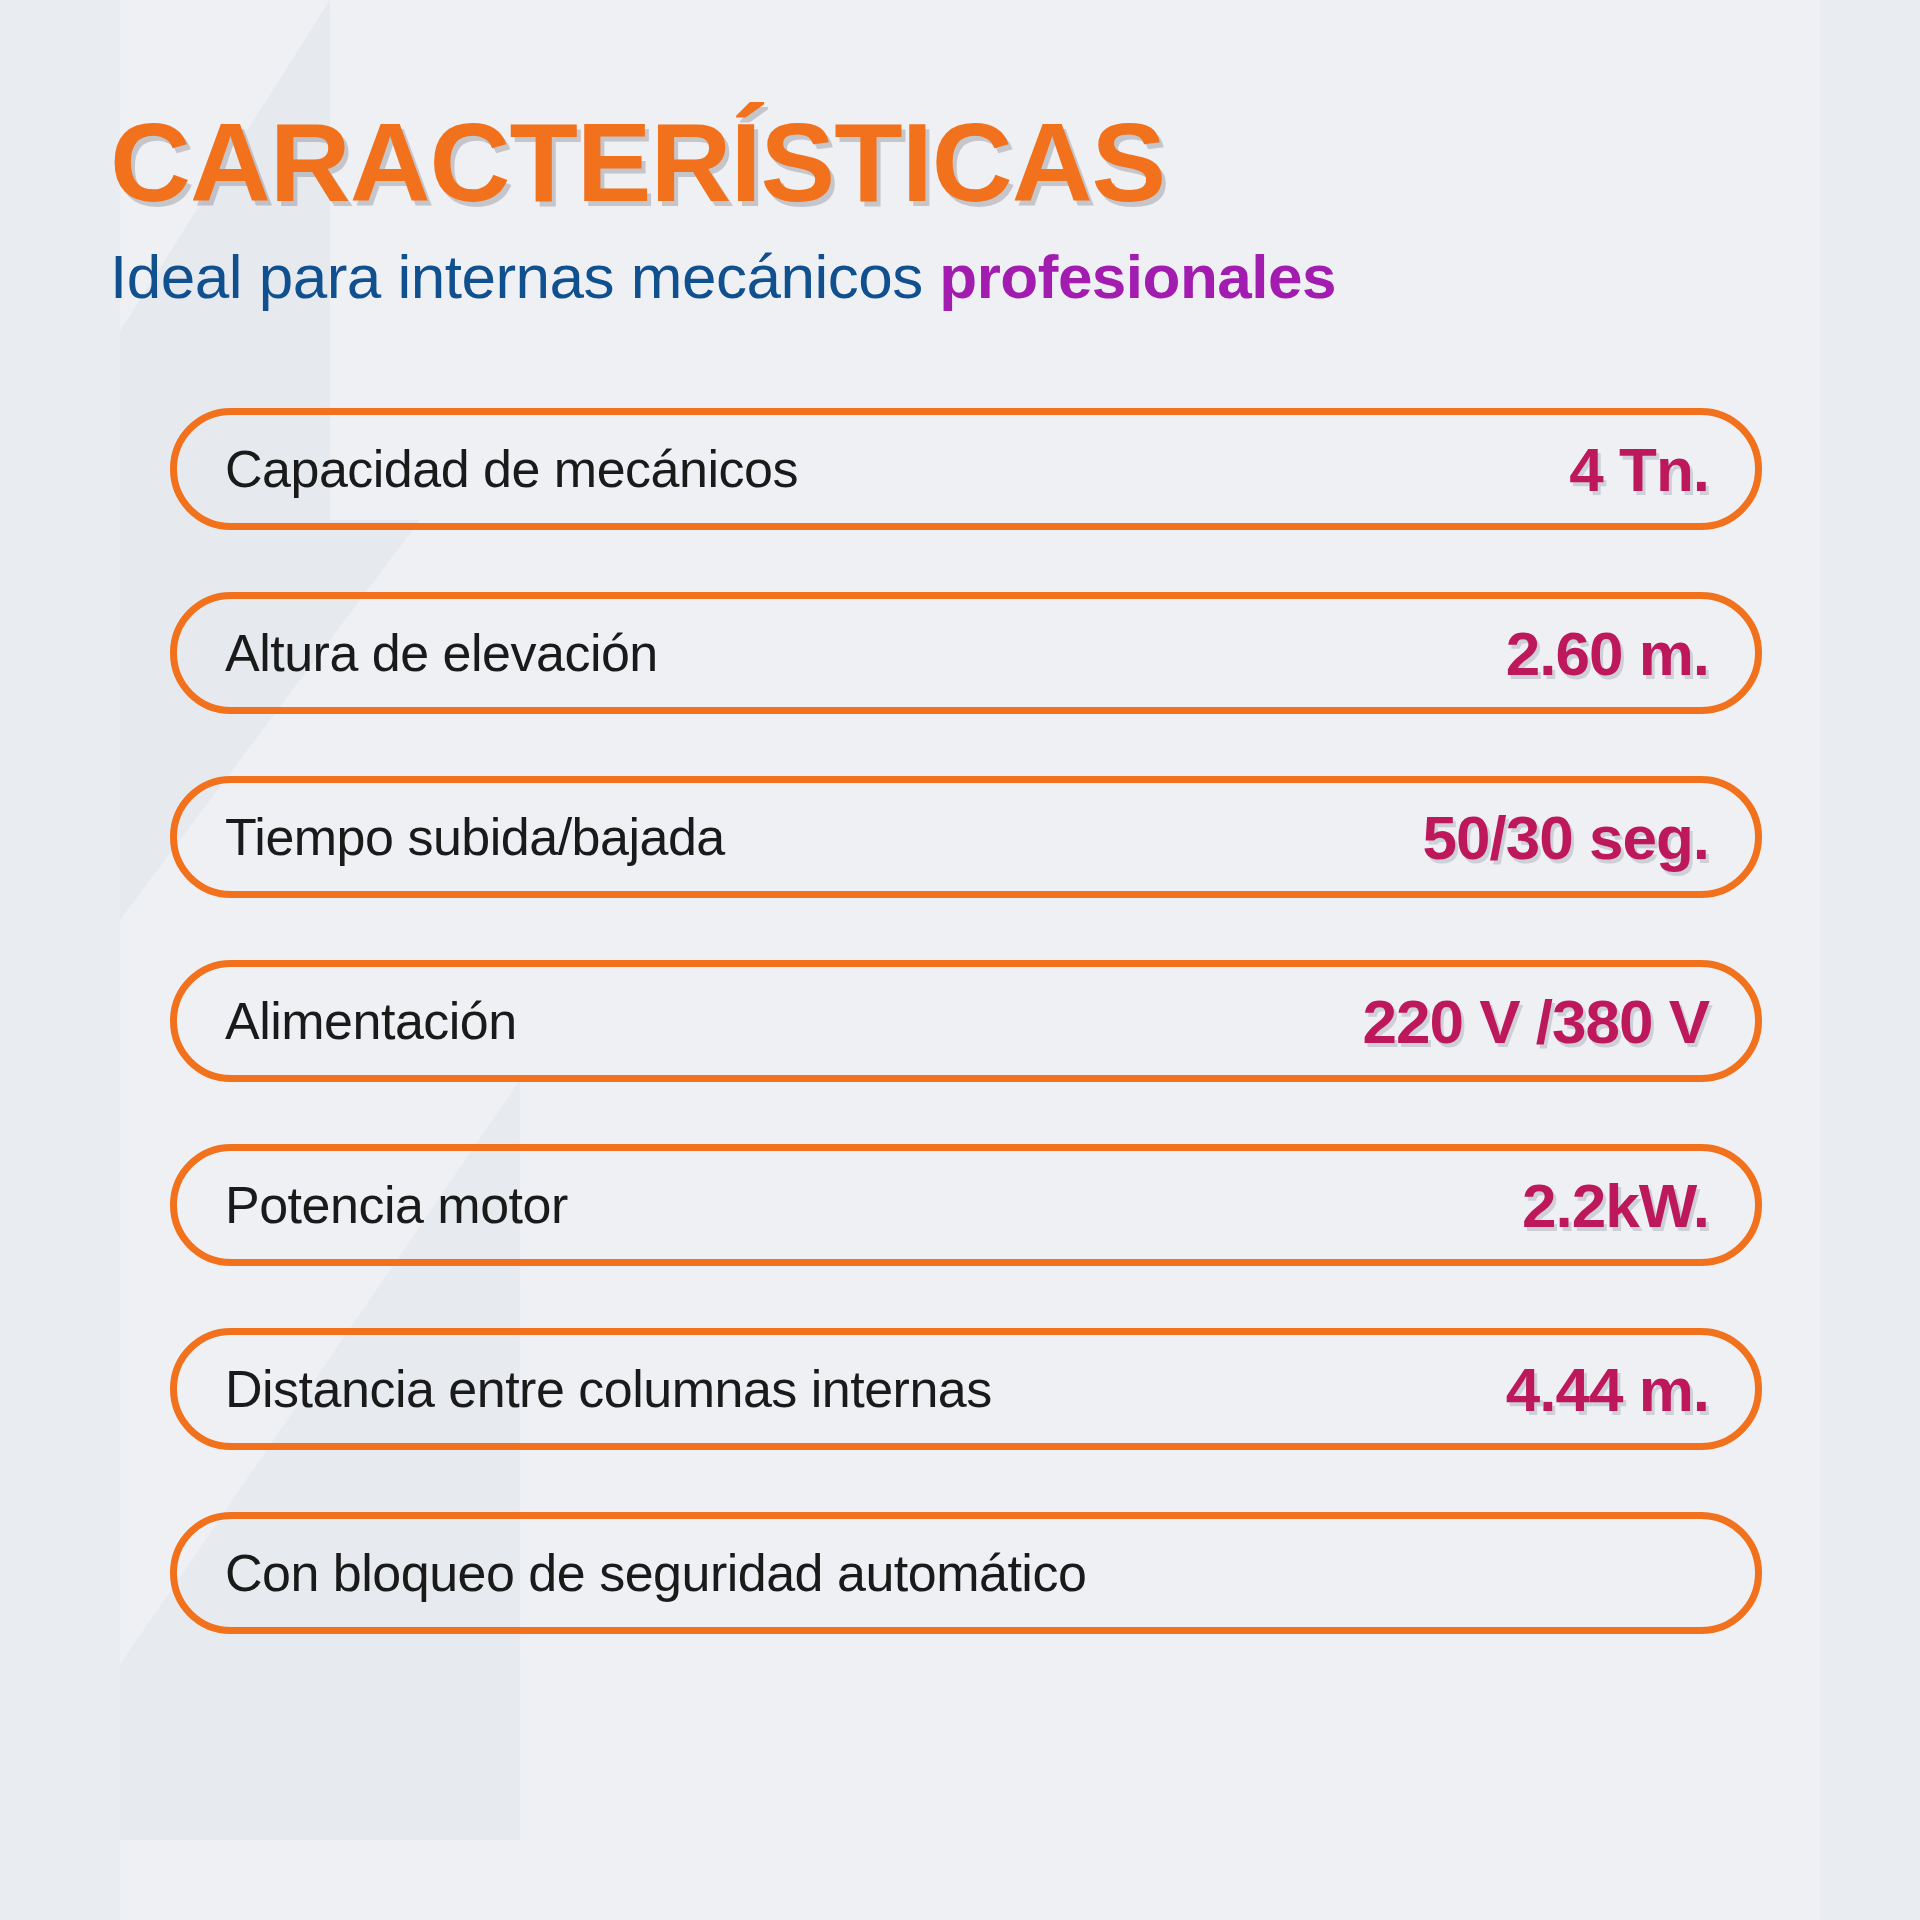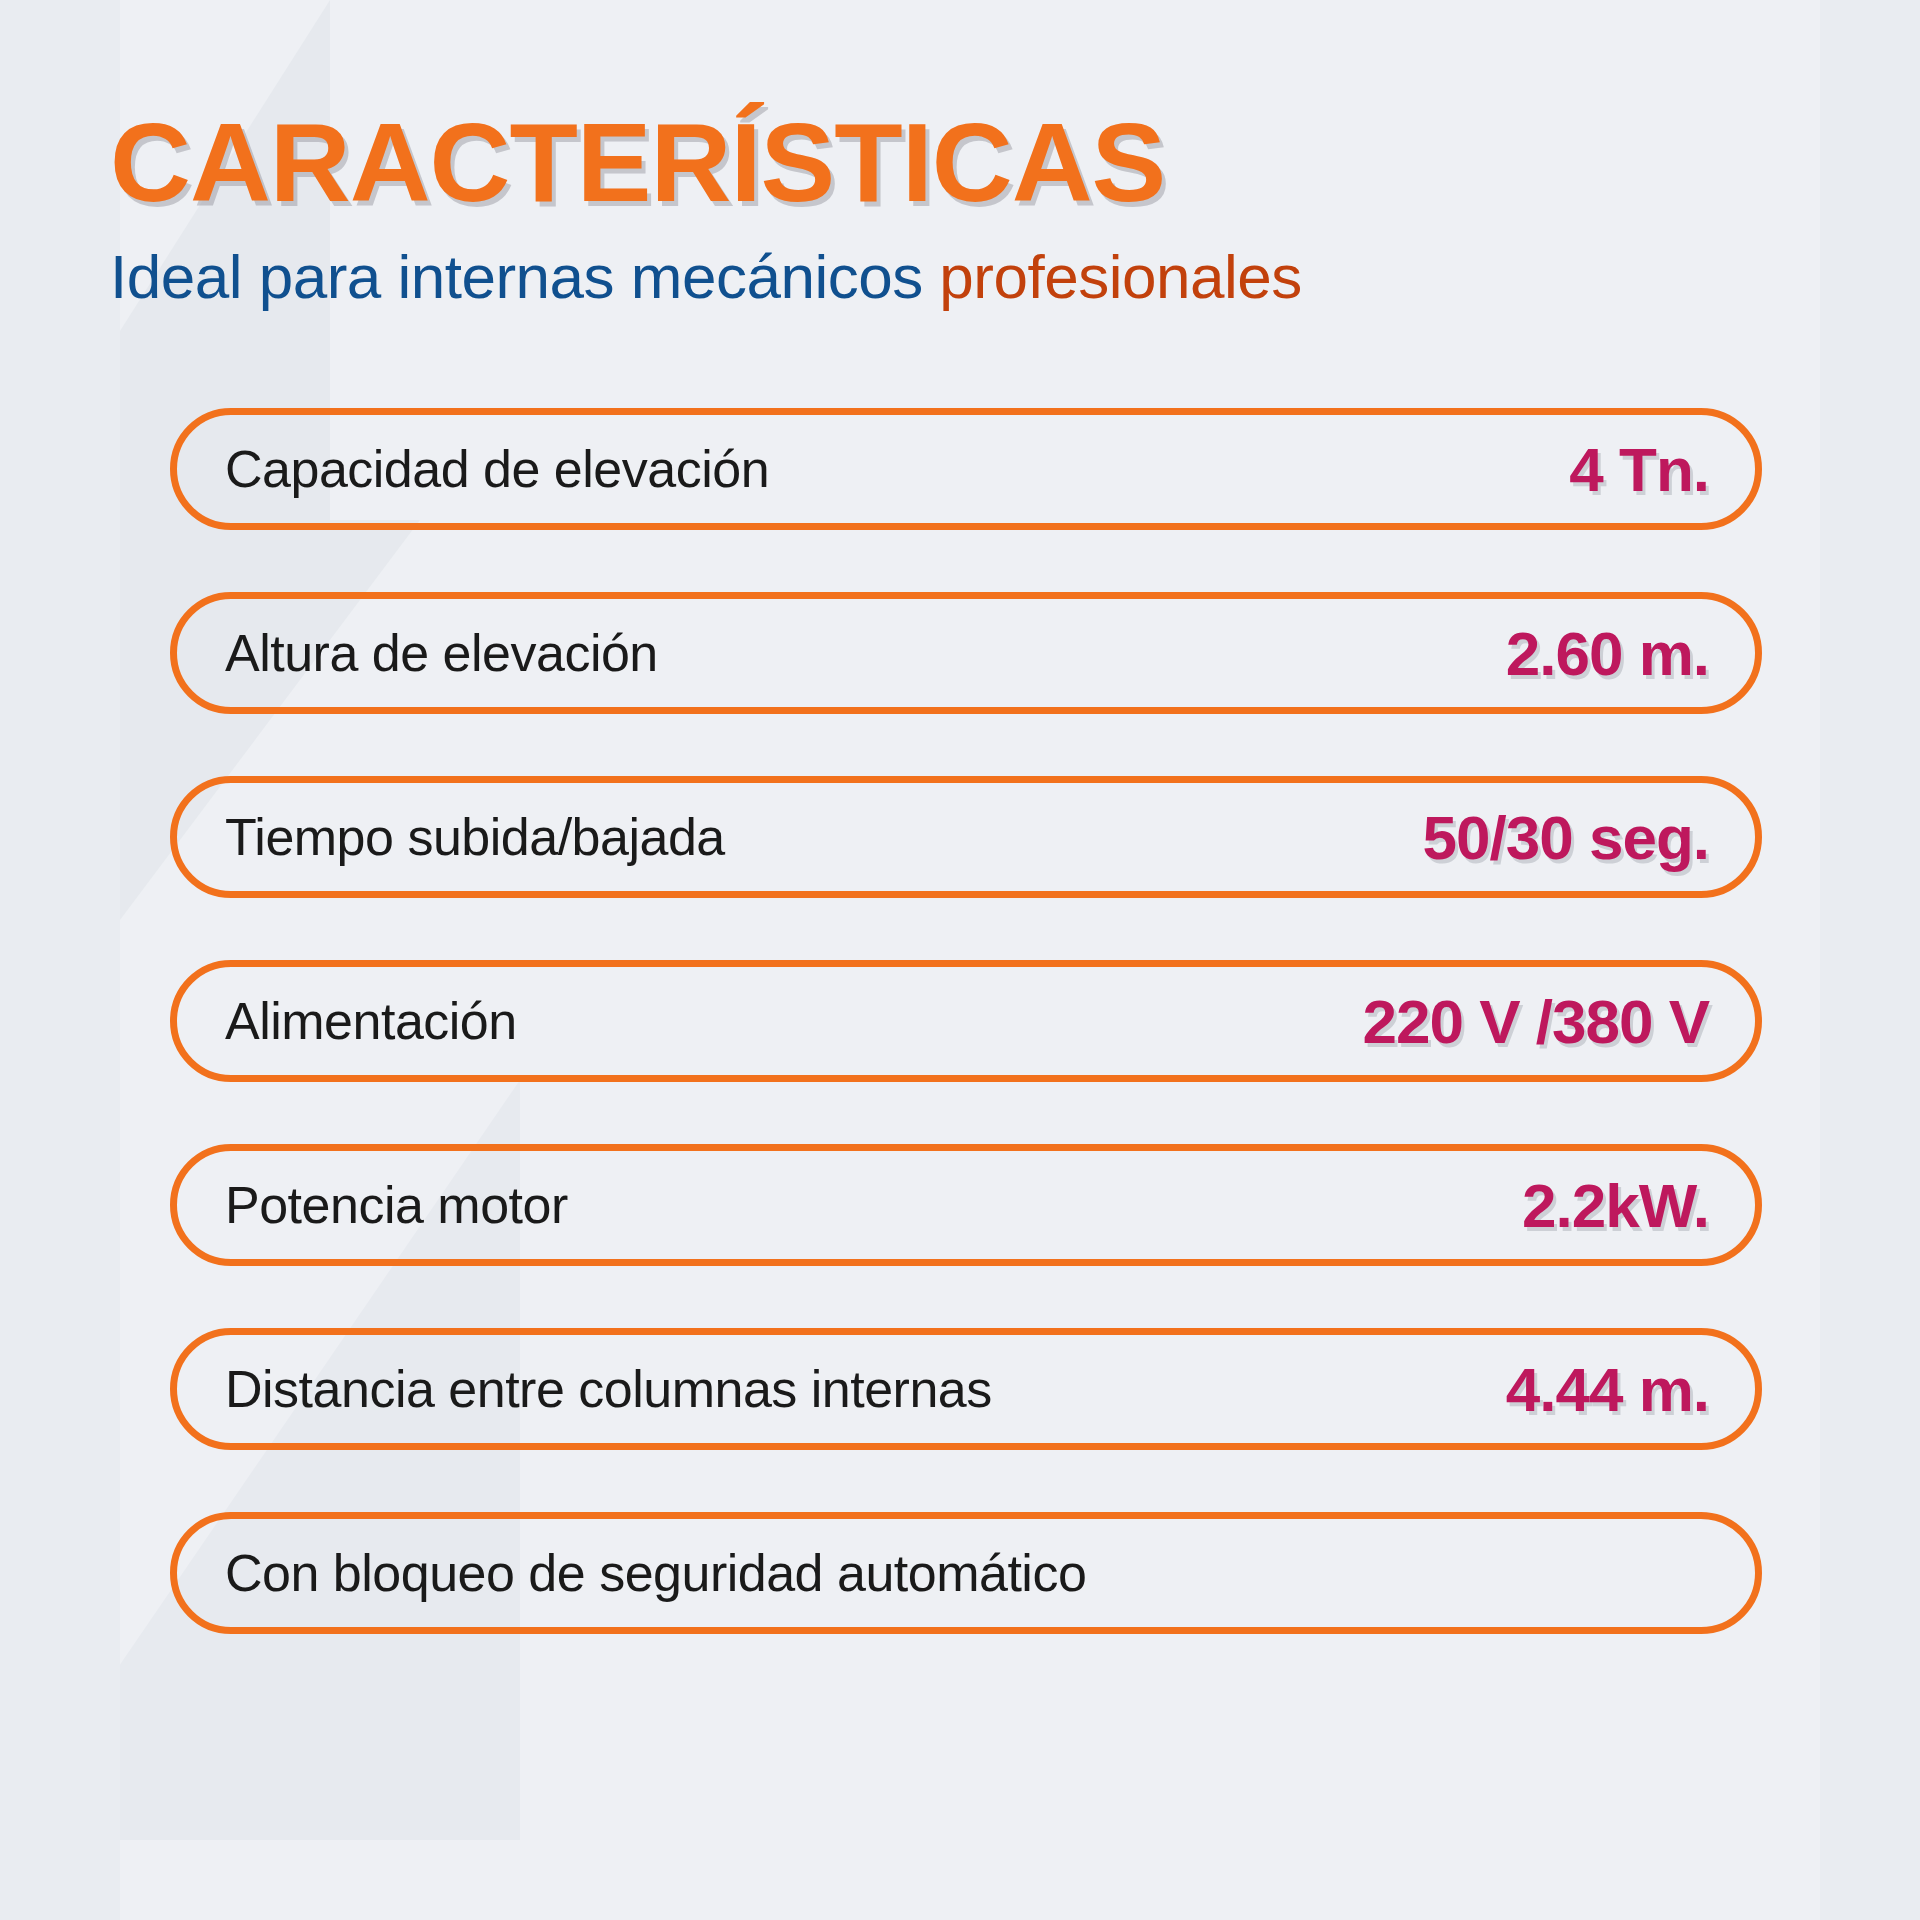--- a/index.html
+++ b/index.html
@@ -83,22 +83,22 @@
   .subtitle {
     margin: 0;
     padding-top: 22px;
     font-size: 62px;
     line-height: 1.15;
     color: #10508f;
     font-weight: normal;
     letter-spacing: -0.5px;
   }
   .subtitle .strong {
-    font-weight: normal;
-    color: #c2410c;
+    font-weight: bold;
+    color: #a21caf;
     text-align: right;
   }
 
   
   .spec-list {
     margin: 0;
     padding: 0;
     list-style: none;
     margin-top: 96px;
   }
@@ -156,21 +156,21 @@
 
 <div class="content">
 
   <h1 class="title">CARACTERÍSTICAS</h1>
 
   <p class="subtitle"><span>Ideal para internas mecánicos </span><span class="strong">profesionales</span></p>
 
   <ul class="spec-list">
 
     <li class="spec-row">
-      <span class="spec-label">Capacidad de elevación</span>
+      <span class="spec-label">Capacidad de mecánicos</span>
       <span class="spec-value">4 Tn.</span>
     </li>
 
     <li class="spec-row">
       <span class="spec-label">Altura de elevación</span>
       <span class="spec-value">2.60 m.</span>
     </li>
 
     <li class="spec-row">
       <span class="spec-label">Tiempo subida/bajada</span>

